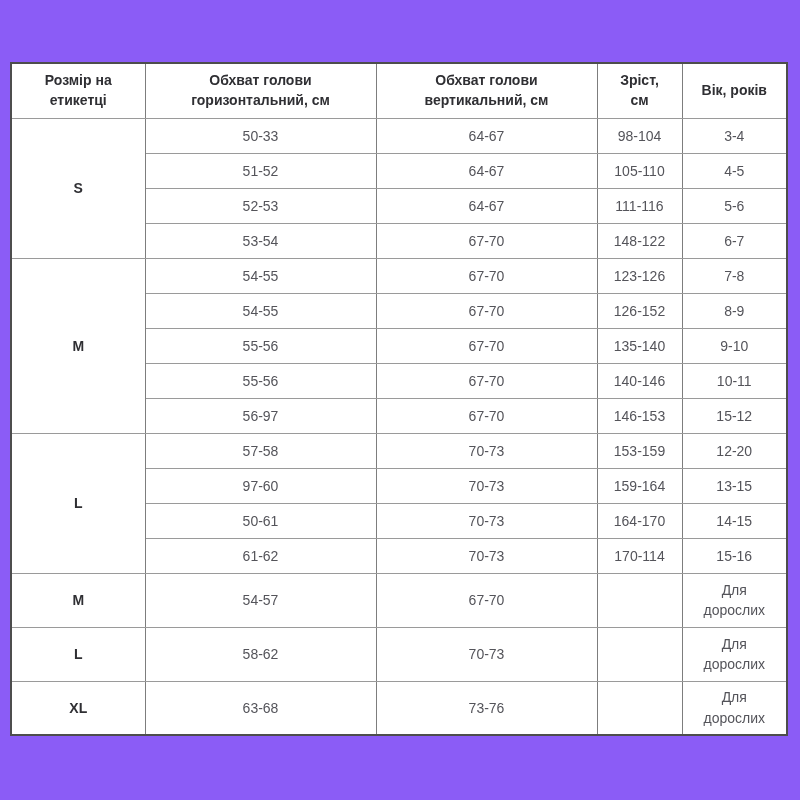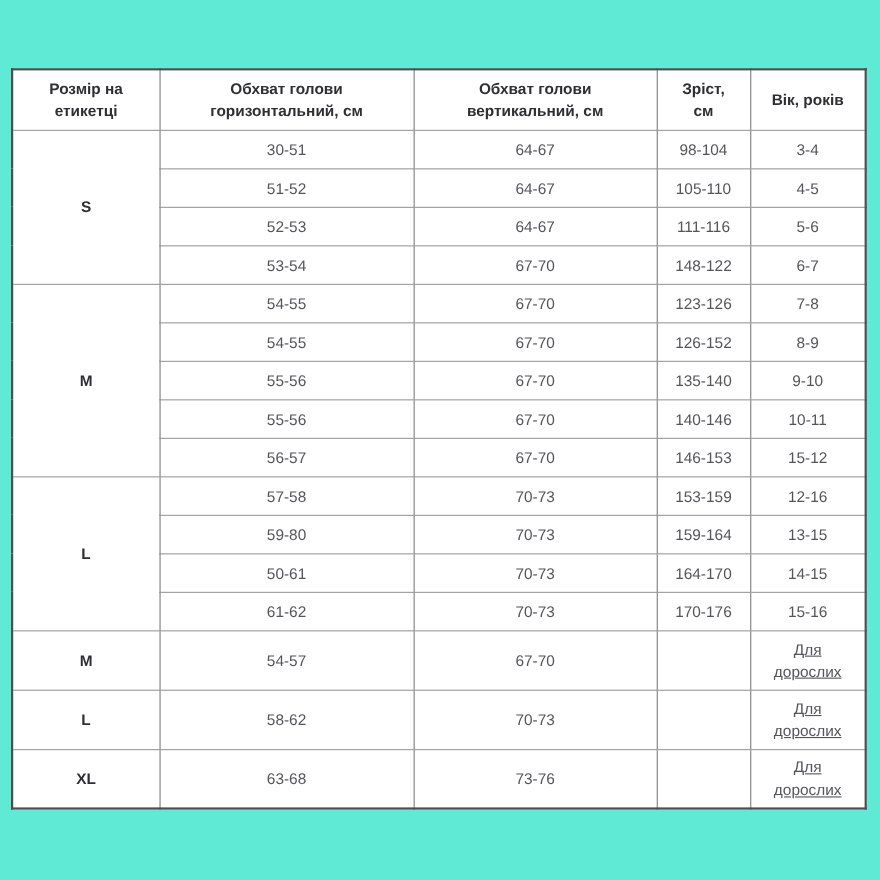--- a/index.html
+++ b/index.html
@@ -7,21 +7,21 @@
     padding: 0;
     background: #ffffff;
     width: 800px;
     height: 800px;
     font-family: "Liberation Sans", sans-serif;
   }
   .page {
     position: relative;
     width: 800px;
     height: 800px;
-    background: #5eead4;
+    background: #8b5cf6;
     overflow: hidden;
   }
   .table-wrap {
     position: absolute;
     left: 10px;
     top: 62px;
   }
   table.size-chart {
     border-collapse: collapse;
     table-layout: fixed;
@@ -56,21 +56,20 @@
   }
   td.data-cell {
     font-size: 14px;
     font-weight: normal;
     color: #54545a;
   }
   .age-text {
     display: inline-block;
     max-width: 80px;
     line-height: 1.45;
-    text-decoration: underline;
   }
 </style>
 </head>
 <body>
 
 <div class="page">
   <div class="table-wrap">
     <table class="size-chart">
       <colgroup>
         <col style="width:134px">
@@ -98,21 +97,21 @@
           <div>Зріст,</div>
           <div>см</div>
         </th>
         <th class="col-header">
           <div>Вік, років</div>
         </th>
       </tr>
 
       <tr class="data-row">
         <td class="size-cell" rowspan="4">S</td>
-        <td class="data-cell">30-51</td>
+        <td class="data-cell">50-33</td>
         <td class="data-cell">64-67</td>
         <td class="data-cell">98-104</td>
         <td class="data-cell">3-4</td>
       </tr>
       <tr class="data-row">
         <td class="data-cell">51-52</td>
         <td class="data-cell">64-67</td>
         <td class="data-cell">105-110</td>
         <td class="data-cell">4-5</td>
       </tr>
@@ -148,49 +147,49 @@
         <td class="data-cell">135-140</td>
         <td class="data-cell">9-10</td>
       </tr>
       <tr class="data-row">
         <td class="data-cell">55-56</td>
         <td class="data-cell">67-70</td>
         <td class="data-cell">140-146</td>
         <td class="data-cell">10-11</td>
       </tr>
       <tr class="data-row">
-        <td class="data-cell">56-57</td>
+        <td class="data-cell">56-97</td>
         <td class="data-cell">67-70</td>
         <td class="data-cell">146-153</td>
         <td class="data-cell">15-12</td>
       </tr>
 
       <tr class="data-row">
         <td class="size-cell" rowspan="4">L</td>
         <td class="data-cell">57-58</td>
         <td class="data-cell">70-73</td>
         <td class="data-cell">153-159</td>
-        <td class="data-cell">12-16</td>
-      </tr>
-      <tr class="data-row">
-        <td class="data-cell">59-80</td>
+        <td class="data-cell">12-20</td>
+      </tr>
+      <tr class="data-row">
+        <td class="data-cell">97-60</td>
         <td class="data-cell">70-73</td>
         <td class="data-cell">159-164</td>
         <td class="data-cell">13-15</td>
       </tr>
       <tr class="data-row">
         <td class="data-cell">50-61</td>
         <td class="data-cell">70-73</td>
         <td class="data-cell">164-170</td>
         <td class="data-cell">14-15</td>
       </tr>
       <tr class="data-row">
         <td class="data-cell">61-62</td>
         <td class="data-cell">70-73</td>
-        <td class="data-cell">170-176</td>
+        <td class="data-cell">170-114</td>
         <td class="data-cell">15-16</td>
       </tr>
 
       <tr class="adult-row">
         <td class="size-cell">M</td>
         <td class="data-cell">54-57</td>
         <td class="data-cell">67-70</td>
         <td class="data-cell"></td>
         <td class="data-cell"><span class="age-text">Для дорослих</span></td>
       </tr>

